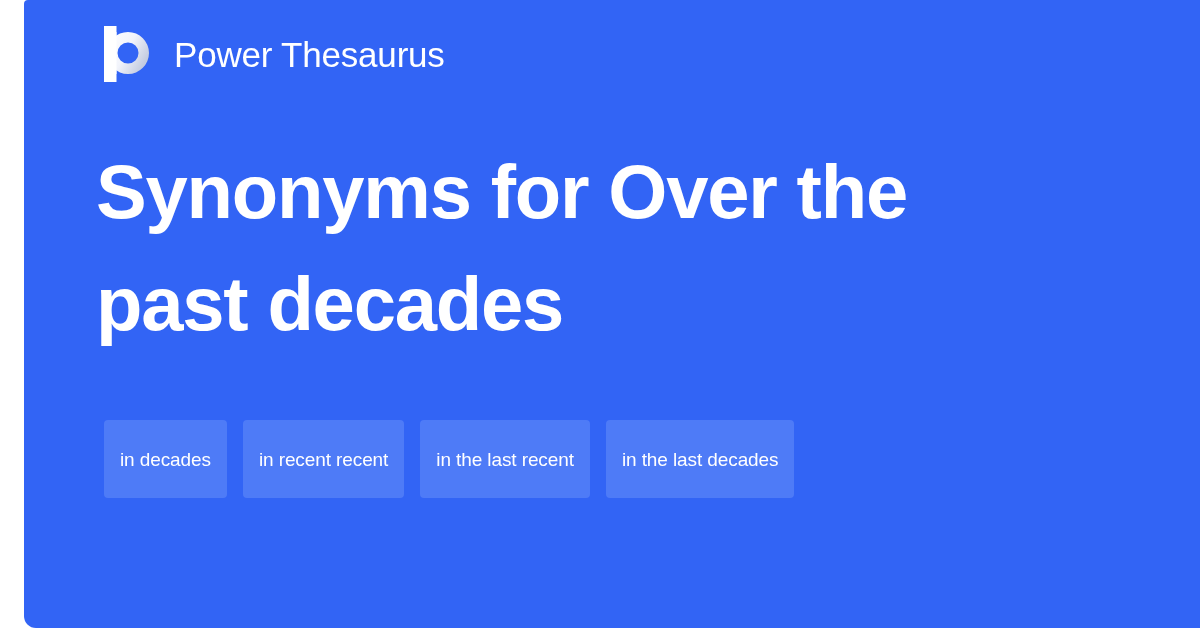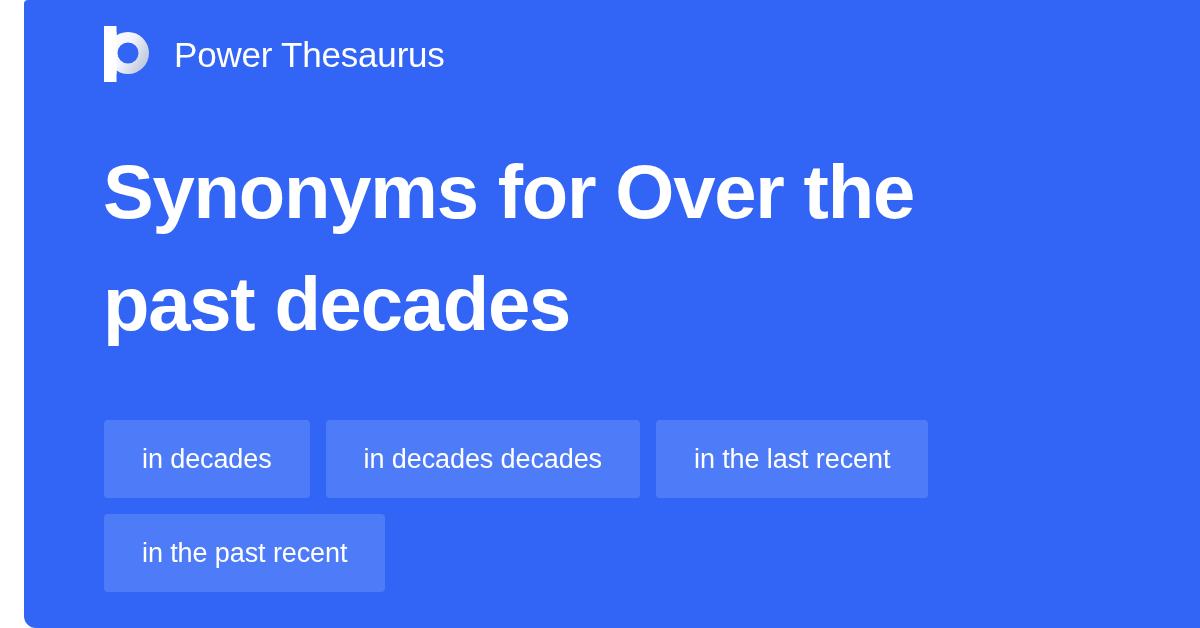--- a/index.html
+++ b/index.html
@@ -47,21 +47,21 @@
     font-size: 35px;
     font-weight: 400;
     letter-spacing: -0.2px;
     line-height: 1;
     white-space: nowrap;
   }
 
   
   .headline {
     position: absolute;
-    left: 79px;
+    left: 72px;
     top: 136px;
     width: 960px;
     color: #ffffff;
     font-size: 76px;
     font-weight: 700;
     line-height: 112px;
     letter-spacing: -1.2px;
     margin: 0;
   }
 
@@ -75,25 +75,25 @@
     flex-wrap: wrap;
     gap: 16px;
     align-content: flex-start;
   }
   .chip {
     height: 78px;
     box-sizing: border-box;
     display: flex;
     align-items: center;
     justify-content: center;
-    padding: 0 38px;
+    padding: 0 16px;
     background: #4e7bf7;
     border-radius: 4px;
     color: #ffffff;
-    font-size: 27px;
+    font-size: 19px;
     font-weight: 400;
     line-height: 1;
     white-space: nowrap;
     letter-spacing: -0.1px;
   }
 </style>
 </head>
 <body>
 
 <div class="card">
@@ -114,18 +114,18 @@
 
       <rect x="0" y="6" width="12.5" height="42" fill="#ffffff"></rect>
     </svg>
     <span class="brand-name">Power Thesaurus</span>
   </div>
 
   <h1 class="headline">Synonyms for Over the past decades</h1>
 
   <div class="chips">
     <div class="chip">in decades</div>
-    <div class="chip">in decades decades</div>
+    <div class="chip">in recent recent</div>
     <div class="chip">in the last recent</div>
-    <div class="chip">in the past recent</div>
+    <div class="chip">in the last decades</div>
   </div>
 
 </div>
 
 </body></html>

